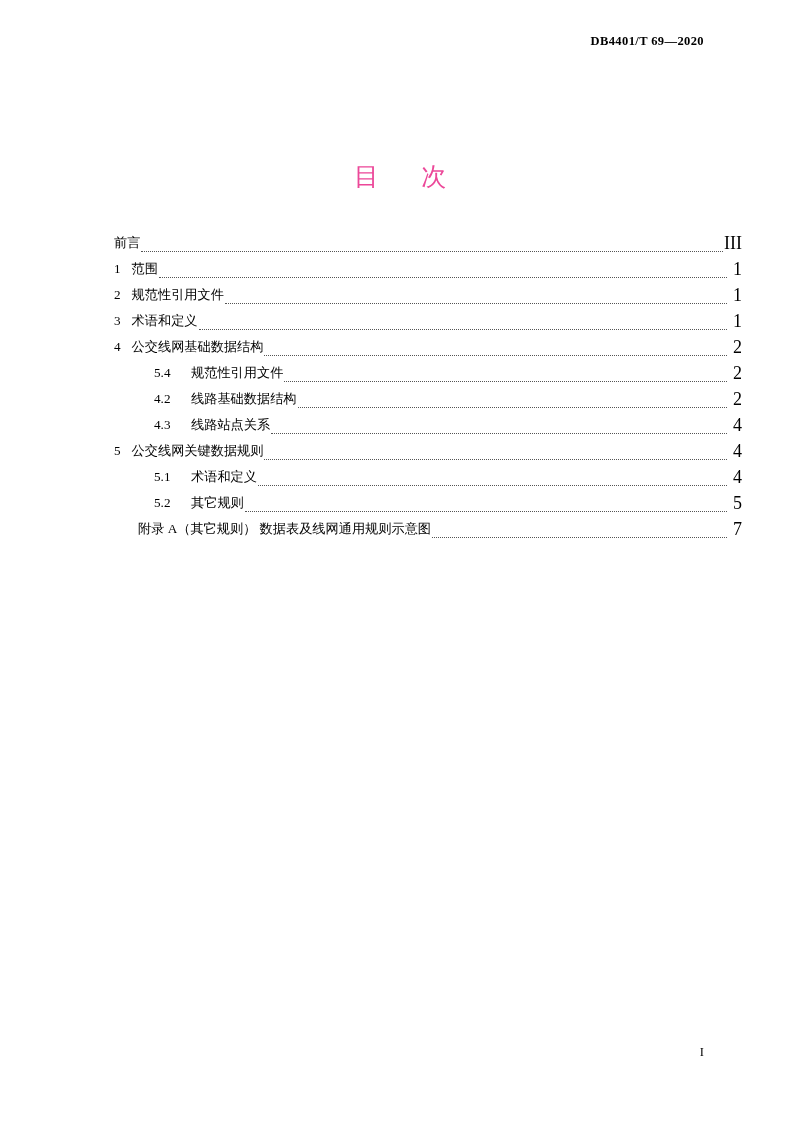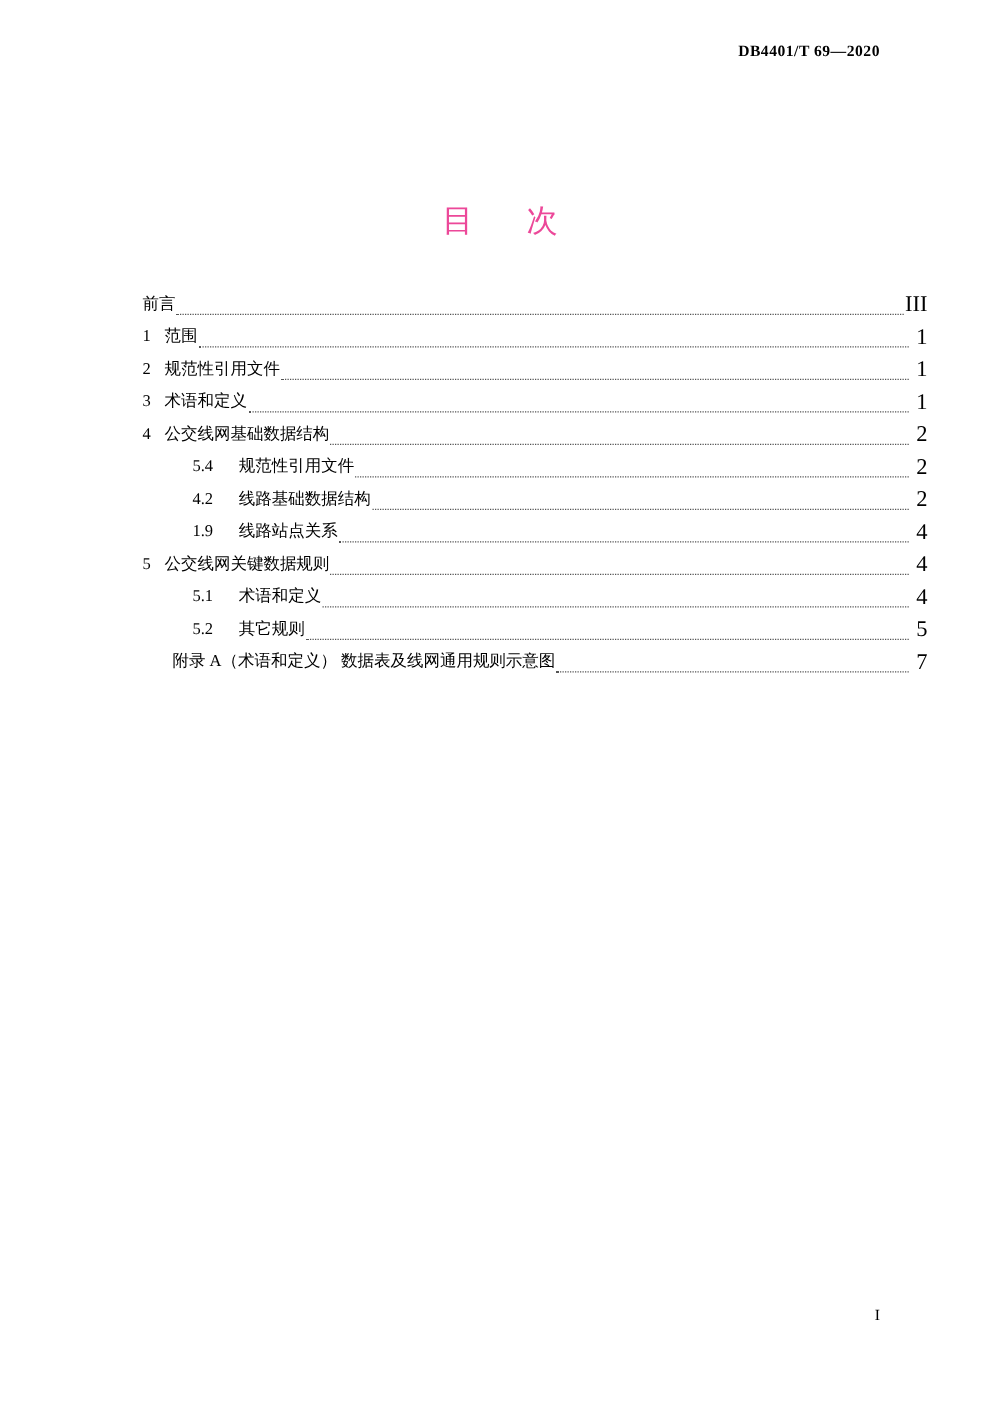--- a/index.html
+++ b/index.html
@@ -142,21 +142,21 @@
         <span class="toc-dots"></span>
         <span class="toc-page">2</span>
       </div>
       <div class="toc-row level2">
         <span class="toc-num wide">4.2</span>
         <span class="toc-label">线路基础数据结构</span>
         <span class="toc-dots"></span>
         <span class="toc-page">2</span>
       </div>
       <div class="toc-row level2">
-        <span class="toc-num wide">1.9</span>
+        <span class="toc-num wide">4.3</span>
         <span class="toc-label">线路站点关系</span>
         <span class="toc-dots"></span>
         <span class="toc-page">4</span>
       </div>
       <div class="toc-row level0">
         <span class="toc-num">5</span>
         <span class="toc-label">公交线网关键数据规则</span>
         <span class="toc-dots"></span>
         <span class="toc-page">4</span>
       </div>
@@ -166,21 +166,21 @@
         <span class="toc-dots"></span>
         <span class="toc-page">4</span>
       </div>
       <div class="toc-row level2">
         <span class="toc-num wide">5.2</span>
         <span class="toc-label">其它规则</span>
         <span class="toc-dots"></span>
         <span class="toc-page">5</span>
       </div>
       <div class="toc-row level1">
-        <span class="toc-label toc-appendix">附录 A（术语和定义）  数据表及线网通用规则示意图</span>
+        <span class="toc-label toc-appendix">附录 A（其它规则）  数据表及线网通用规则示意图</span>
         <span class="toc-dots"></span>
         <span class="toc-page">7</span>
       </div>
     </div>
 
   <div class="footer-page">I</div>
 
 </div>
 
 </body></html>

